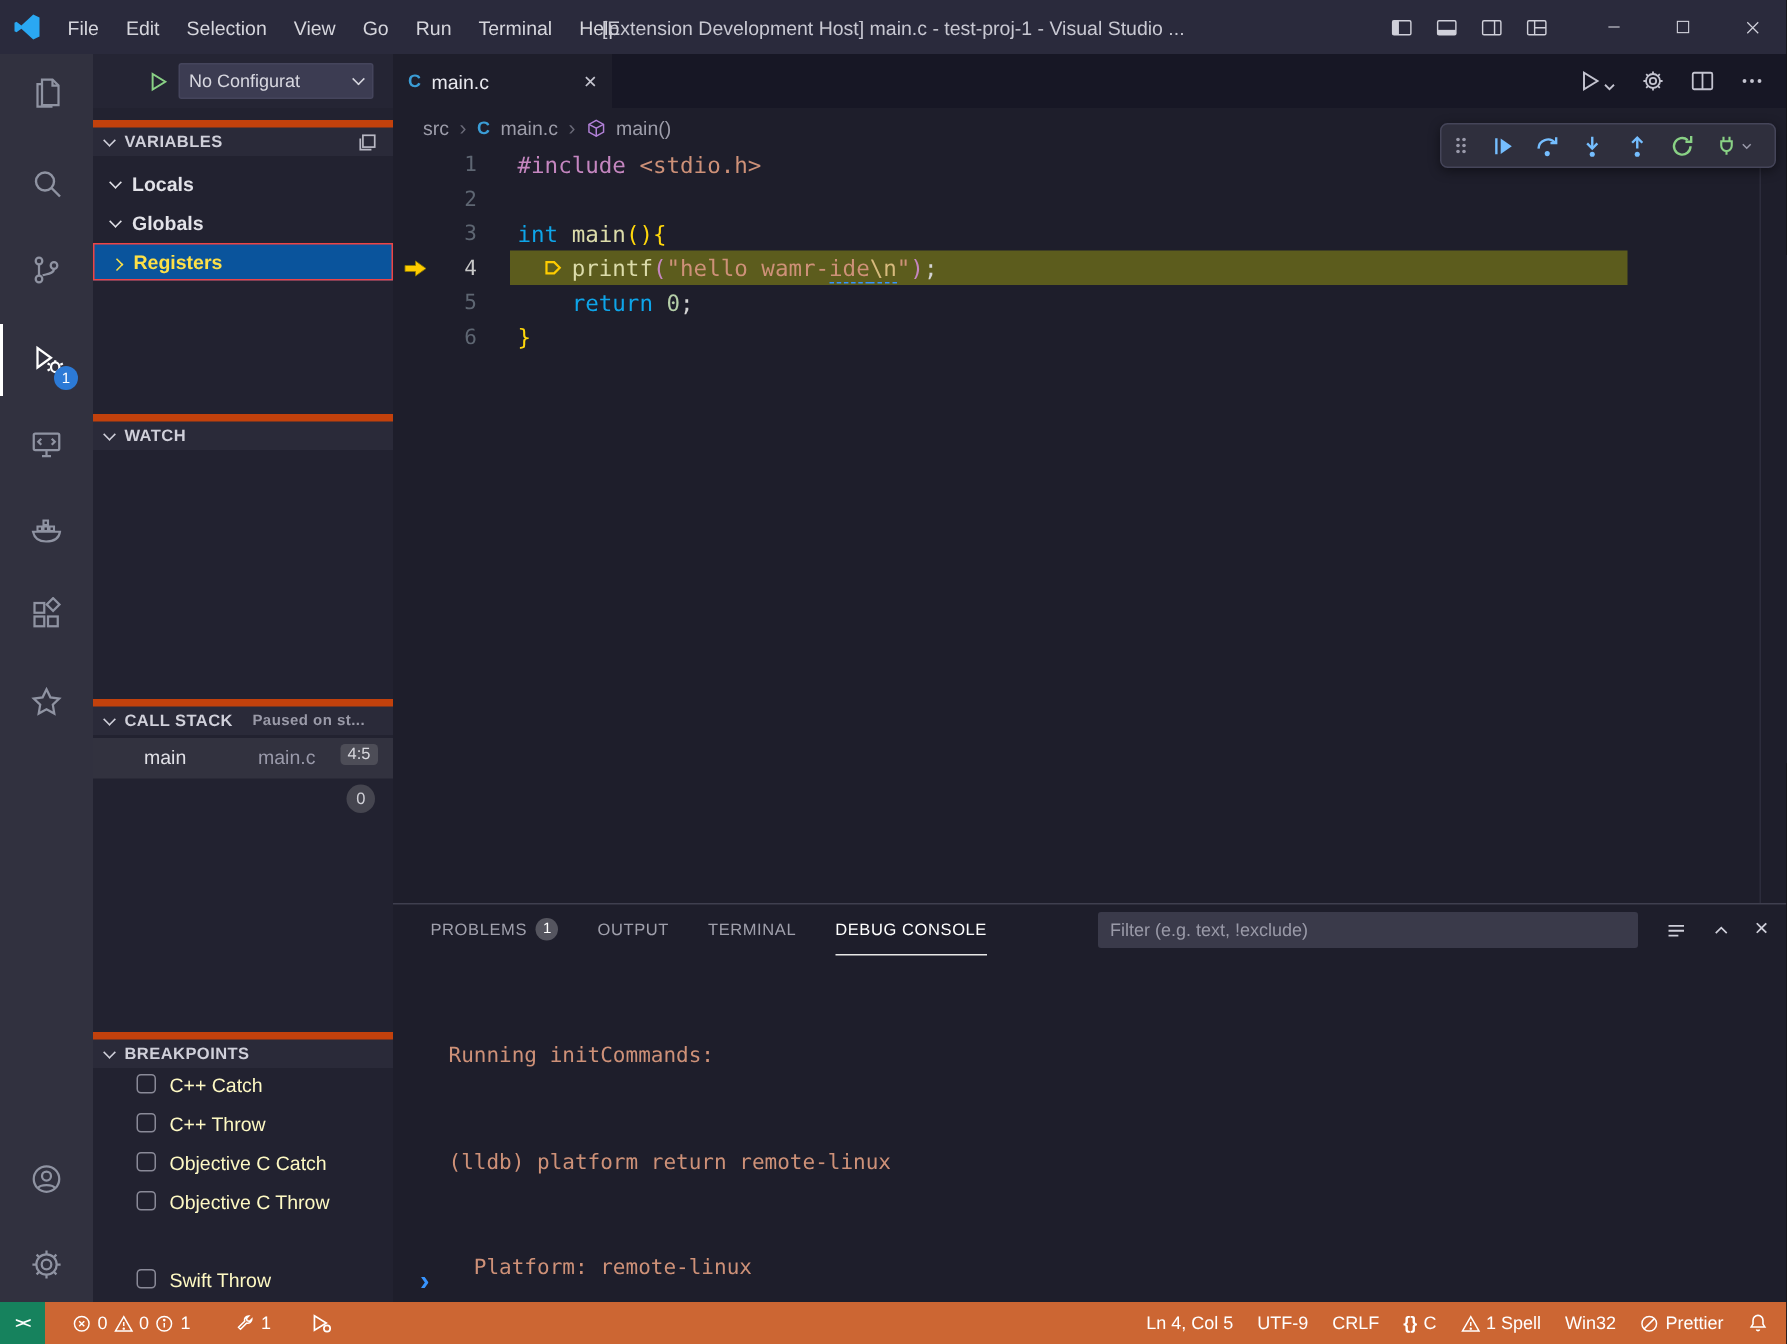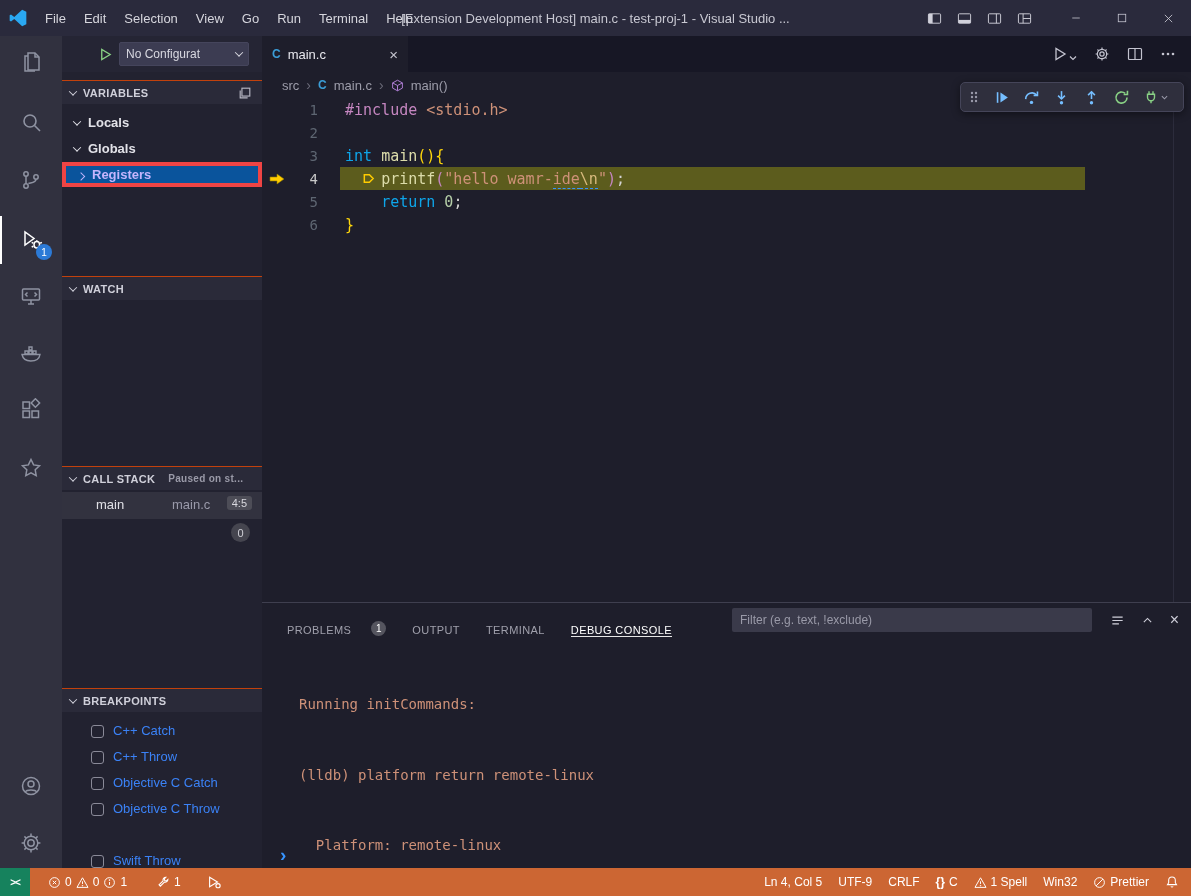--- a/index.html
+++ b/index.html
@@ -28,36 +28,36 @@
   .ab-badge{position:absolute;right:10px;bottom:4px;width:16px;height:16px;border-radius:50%;
             background:#2c7ad6;color:#fff;font-size:10px;display:flex;align-items:center;justify-content:center}
 
   
   .sidebar{position:absolute;left:62px;top:36px;bottom:28px;width:200px;background:#222230;overflow:hidden}
   .runrow{position:absolute;top:0;left:0;right:0;height:36px;background:#252534;display:flex;align-items:center}
   .runplay{margin-left:36px;color:#89d185}
   .cfgselect{margin-left:6px;width:130px;height:24px;background:#3c3c52;border:1px solid #45455c;border-radius:2px;
              display:flex;align-items:center;padding:0 6px;font-size:12px;color:#d8d8e0;justify-content:space-between}
   .sec-h{position:absolute;left:0;right:0;height:24px;display:flex;align-items:center;gap:7px;padding-left:8px;
-         font-size:11px;font-weight:bold;letter-spacing:.3px;color:#d0d0da;background:#2a2a39;border-top:1px solid #c2410c}
+         font-size:11px;font-weight:bold;letter-spacing:.3px;color:#d0d0da;background:#2a2a39;border-top:5px solid #c2410c}
   .sec-status{font-size:10px;font-weight:bold;color:#9a9aa8;margin-left:6px;white-space:nowrap}
   .cvd,.cvr{width:6px;height:6px;border-right:1.3px solid currentColor;border-bottom:1.3px solid currentColor;flex:none}
   .cvd{transform:rotate(45deg) translate(-1px,-1px)}
   .cvr{transform:rotate(-45deg) translate(-1px,1px)}
   .trow{position:absolute;left:0;right:0;height:25px;display:flex;align-items:center;gap:8px;padding-left:12px;
         font-weight:bold;color:#e2e2e8}
-  .trow.sel{background:#0a549c;border:4px solid #ef4444;color:#c4b5fd}
+  .trow.sel{background:#0a549c;border:1px solid #ef4444;color:#fde047}
   .framerow{position:absolute;left:0;right:0;height:27px;background:#32323f;color:#e0e0e6}
   .framerow .fname{position:absolute;left:34px;top:5px}
   .framerow .ffile{position:absolute;left:110px;top:5px;color:#9a9aaa}
   .fbadge{position:absolute;right:10px;top:4px;background:#4d4d57;border-radius:3px;padding:1px 5px;
           font-size:11px;color:#d8d8de}
   .zerobadge{position:absolute;right:12px;width:19px;height:19px;border-radius:50%;background:#45454f;
              color:#cfcfd6;font-size:11px;display:flex;align-items:center;justify-content:center}
-  .bprow{position:absolute;left:0;right:0;height:22px;display:flex;align-items:flex-end;padding-left:29px;color:#3b82f6}
+  .bprow{position:absolute;left:0;right:0;height:22px;display:flex;align-items:flex-start;padding-left:29px;color:#fef9c3}
   .cb{width:13px;height:13px;border:1.4px solid #8a8a98;border-radius:3px;margin-right:9px;flex:none;background:transparent}
   .varpanel-ico{position:absolute;right:10px;color:#b8b8c4}
 
   
   .editor{position:absolute;left:262px;top:36px;right:0;bottom:28px;background:#1e1e2b}
   .tabbar{position:absolute;top:0;left:0;right:0;height:36px;background:#171725;display:flex}
   .tab{width:146px;background:#1e1e2b;display:flex;align-items:center;gap:7px;padding:0 10px;color:#e8e8ee}
   .cglyph{color:#3b9dd6;font-weight:bold;font-size:12px}
   .tabclose{margin-left:auto;color:#c5c5cf;font-size:15px}
   .ed-actions{margin-left:auto;display:flex;align-items:center;gap:17px;padding-right:15px;color:#c4c4d0}
@@ -80,21 +80,21 @@
 
   
   .dbgbar{position:absolute;left:698px;top:46px;width:224px;height:30px;background:#2f2f3d;
           border:1px solid #454559;border-radius:5px;box-shadow:0 2px 8px rgba(0,0,0,.45);
           display:flex;align-items:center;padding:0 7px;gap:13px;z-index:4}
   .blue{color:#75beff}.green{color:#89d185}.grey{color:#9a9aaa}
 
   
   .panel{position:absolute;left:0;right:0;bottom:0;height:266px;background:#1e1e2b;border-top:1px solid #3f3f4f}
   .ptabs{position:absolute;top:0;left:0;right:0;height:34px;display:flex;align-items:stretch;gap:26px;padding-left:25px}
-  .ptab{display:flex;align-items:flex-end;gap:20px;font-size:11px;letter-spacing:.4px;color:#a0a0ac;
+  .ptab{display:flex;align-items:center;gap:6px;font-size:11px;letter-spacing:.4px;color:#a0a0ac;
         border-bottom:1px solid transparent}
   .ptab.active{color:#fff;border-bottom-color:#e7e7e7}
   .pbadge{width:15px;height:15px;border-radius:50%;background:#55555f;color:#fff;font-size:10px;
           display:flex;align-items:center;justify-content:center;letter-spacing:0}
   .pfilter{position:absolute;left:470px;top:5px;width:360px;height:24px;background:#3a3a4a;border:none;
            border-radius:2px;color:#ccc;font-size:12px;padding:0 8px;font-family:"Liberation Sans",sans-serif;outline:none}
   .pfilter::placeholder{color:#9a9aa8}
   .picons{position:absolute;right:12px;top:0;height:34px;display:flex;align-items:center;gap:16px;color:#cfcfda}
   .pclose{font-size:16px}
   .console{position:absolute;top:43px;left:37px;right:20px;font:14px "DejaVu Sans Mono",monospace;

